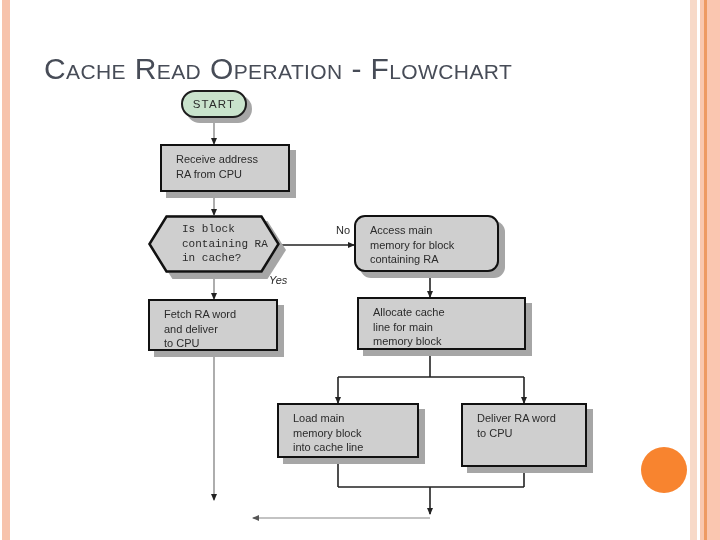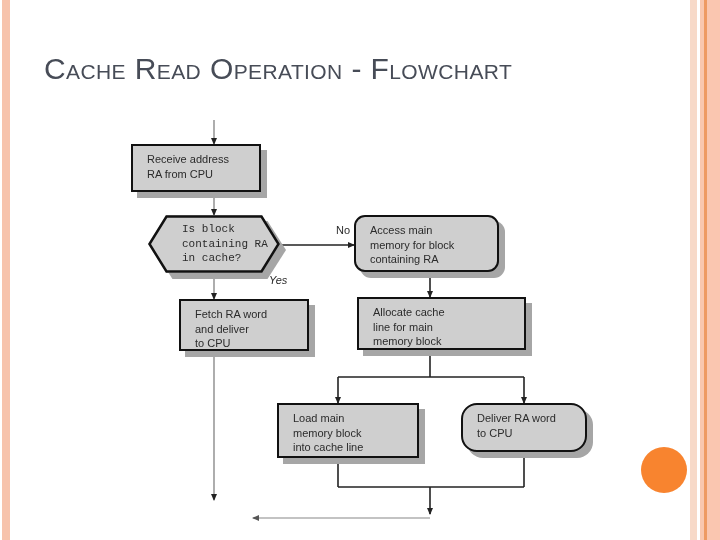--- a/index.html
+++ b/index.html
@@ -169,51 +169,54 @@
     <path d="M338,458 L338,487" stroke="#222" stroke-width="1.6" fill="none"></path>
     <path d="M524,452 L524,487" stroke="#222" stroke-width="1.6" fill="none"></path>
     <path d="M338,487 L524,487" stroke="#222" stroke-width="1.6" fill="none"></path>
     <path d="M430,487 L430,514" stroke="#222" stroke-width="1.6" fill="none" marker-end="url(#ah)"></path>
 
     <path d="M214,351 L214,500" stroke="#777" stroke-width="1.2" fill="none" marker-end="url(#ah)"></path>
 
     <path d="M430,518 L253,518" stroke="#888" stroke-width="1.2" fill="none" marker-end="url(#ahg)"></path>
   </svg>
 
-
-  <div class="node proc" style="left:131px; top:144px; width:130px; height:48px; white-space:pre-line;">Receive address
+  <div class="node term" style="left:181px; top:90px; width:66px; height:28px;">
+    <span>START</span>
+  </div>
+
+  <div class="node proc" style="left:160px; top:144px; width:130px; height:48px; white-space:pre-line;">Receive address
 RA from CPU</div>
 
   <div class="decision-wrap" style="left:148px; top:215px; width:132px; height:58px;">
     <div class="decision-shadow"></div>
     <div class="decision-shape"></div>
     <svg class="decision-border" viewBox="0 0 132 58" preserveAspectRatio="none" xmlns="http://www.w3.org/2000/svg">
       <polygon points="18.5,1.5 113.5,1.5 130.5,29 113.5,56.5 18.5,56.5 1.5,29" fill="none" stroke="#111" stroke-width="2.5"></polygon>
     </svg>
     <div class="decision-text" style="white-space:pre-line;">Is block
 containing RA
 in cache?</div>
   </div>
 
   <div class="node proc" style="left:354px; top:215px; width:145px; height:57px; white-space:pre-line;border-radius:11px;">Access main
 memory for block
 containing RA</div>
 
-  <div class="node proc" style="left:148px; top:299px; width:130px; height:52px; white-space:pre-line;margin-left:31px;">Fetch RA word
+  <div class="node proc" style="left:148px; top:299px; width:130px; height:52px; white-space:pre-line;">Fetch RA word
 and deliver
 to CPU</div>
 
   <div class="node proc" style="left:357px; top:297px; width:169px; height:53px; white-space:pre-line;">Allocate cache
 line for main
 memory block</div>
 
   <div class="node proc" style="left:277px; top:403px; width:142px; height:55px; white-space:pre-line;">Load main
 memory block
 into cache line</div>
 
-  <div class="node proc" style="left:461px; top:403px; width:126px; height:49px; white-space:pre-line;border-radius:16px;">Deliver RA word
+  <div class="node proc" style="left:461px; top:403px; width:126px; height:64px; white-space:pre-line;">Deliver RA word
 to CPU</div>
 
 
   <div class="edge-label" style="left:288px; top:224px;">No</div>
   <div class="edge-label" style="left:221px; top:274px;font-style:italic;">Yes</div>
 
 </div>
 
 </body></html>

